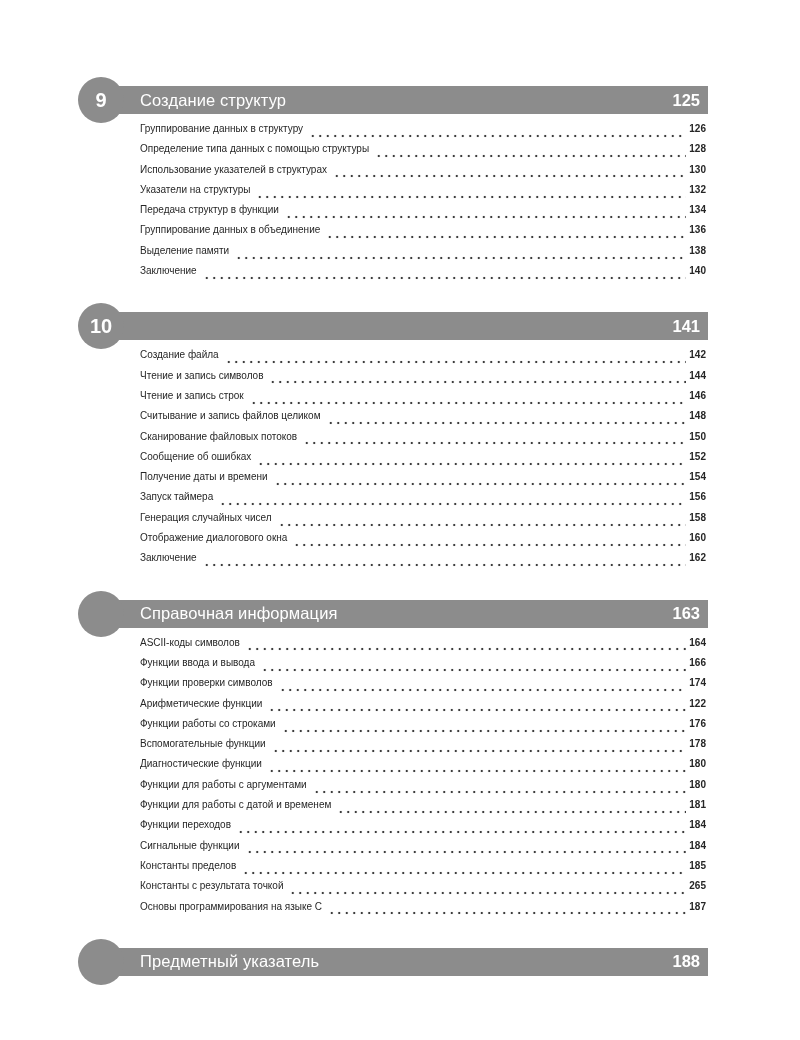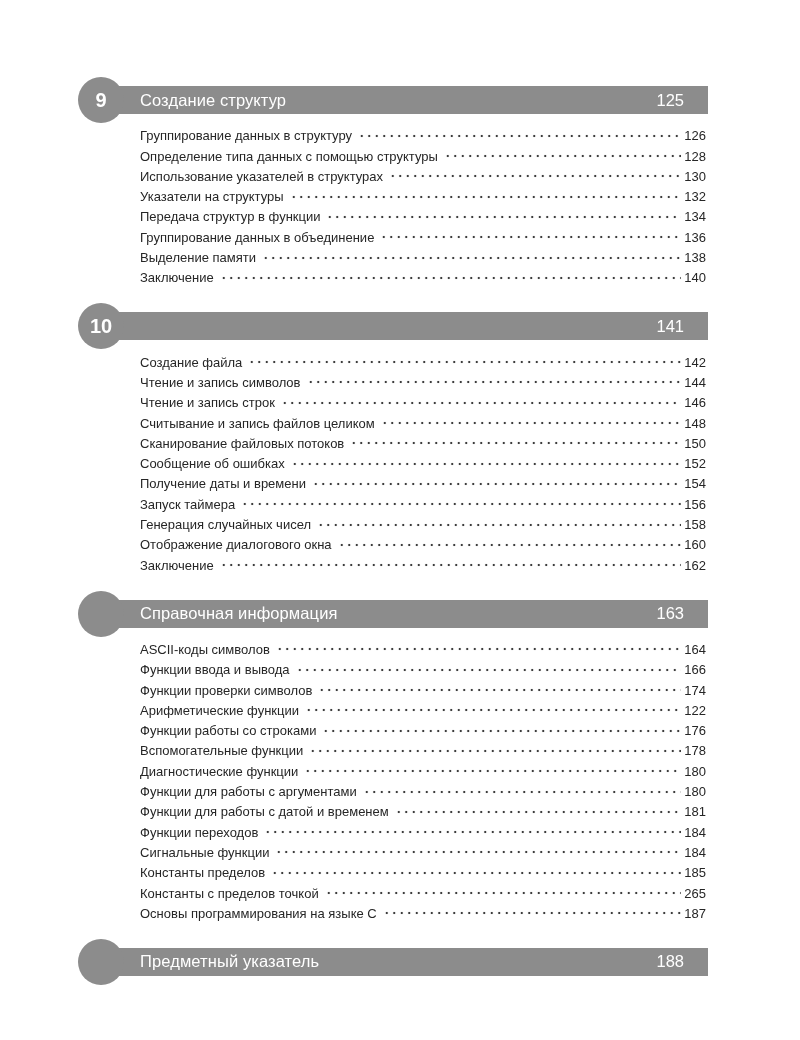--- a/index.html
+++ b/index.html
@@ -52,53 +52,54 @@
   }
   .band-title {
     margin-left: 52px;
     color: #ffffff;
     font-size: 16.5px;
     font-weight: normal;
     letter-spacing: 0.1px;
   }
   .band-page {
     margin-left: auto;
-    padding-right: 24px;
+    padding-right: 8px;
     color: #ffffff;
     font-size: 16.5px;
-    font-weight: normal;
+    font-weight: bold;
   }
   .entries {
     list-style: none;
     margin: 0;
     padding: 9px 2px 0 52px;
   }
   .toc-row {
     display: flex;
-    align-items: flex-end;
+    align-items: flex-start;
     height: 20.3px;
-    font-size: 13px;
+    font-size: 10px;
     color: #262626;
   }
   .toc-title {
     flex: none;
     white-space: nowrap;
   }
   .leader {
     flex: 1 1 auto;
     align-self: stretch;
     margin: 0 3px 0 6px;
     background-image: radial-gradient(circle, #3c3c3c 1.1px, rgba(0,0,0,0) 1.5px);
     background-size: 7.5px 7.5px;
     background-repeat: repeat-x;
     background-position: left calc(100% - 4px);
   }
   .toc-page {
     flex: none;
     text-align: right;
+    font-weight: bold;
   }
 </style>
 </head>
 <body>
 
 <div class="page">
   <div id="sections">
       <section class="toc-section">
         <div class="band">
           <div class="chapter-circle">
@@ -278,21 +279,21 @@
             <span class="toc-title">Сигнальные функции</span>
             <span class="leader"></span>
             <span class="toc-page">184</span>
           </li>
           <li class="toc-row">
             <span class="toc-title">Константы пределов</span>
             <span class="leader"></span>
             <span class="toc-page">185</span>
           </li>
           <li class="toc-row">
-            <span class="toc-title">Константы с пределов точкой</span>
+            <span class="toc-title">Константы с результата точкой</span>
             <span class="leader"></span>
             <span class="toc-page">265</span>
           </li>
           <li class="toc-row">
             <span class="toc-title">Основы программирования на языке C</span>
             <span class="leader"></span>
             <span class="toc-page">187</span>
           </li>
         </ul>
       </section>

